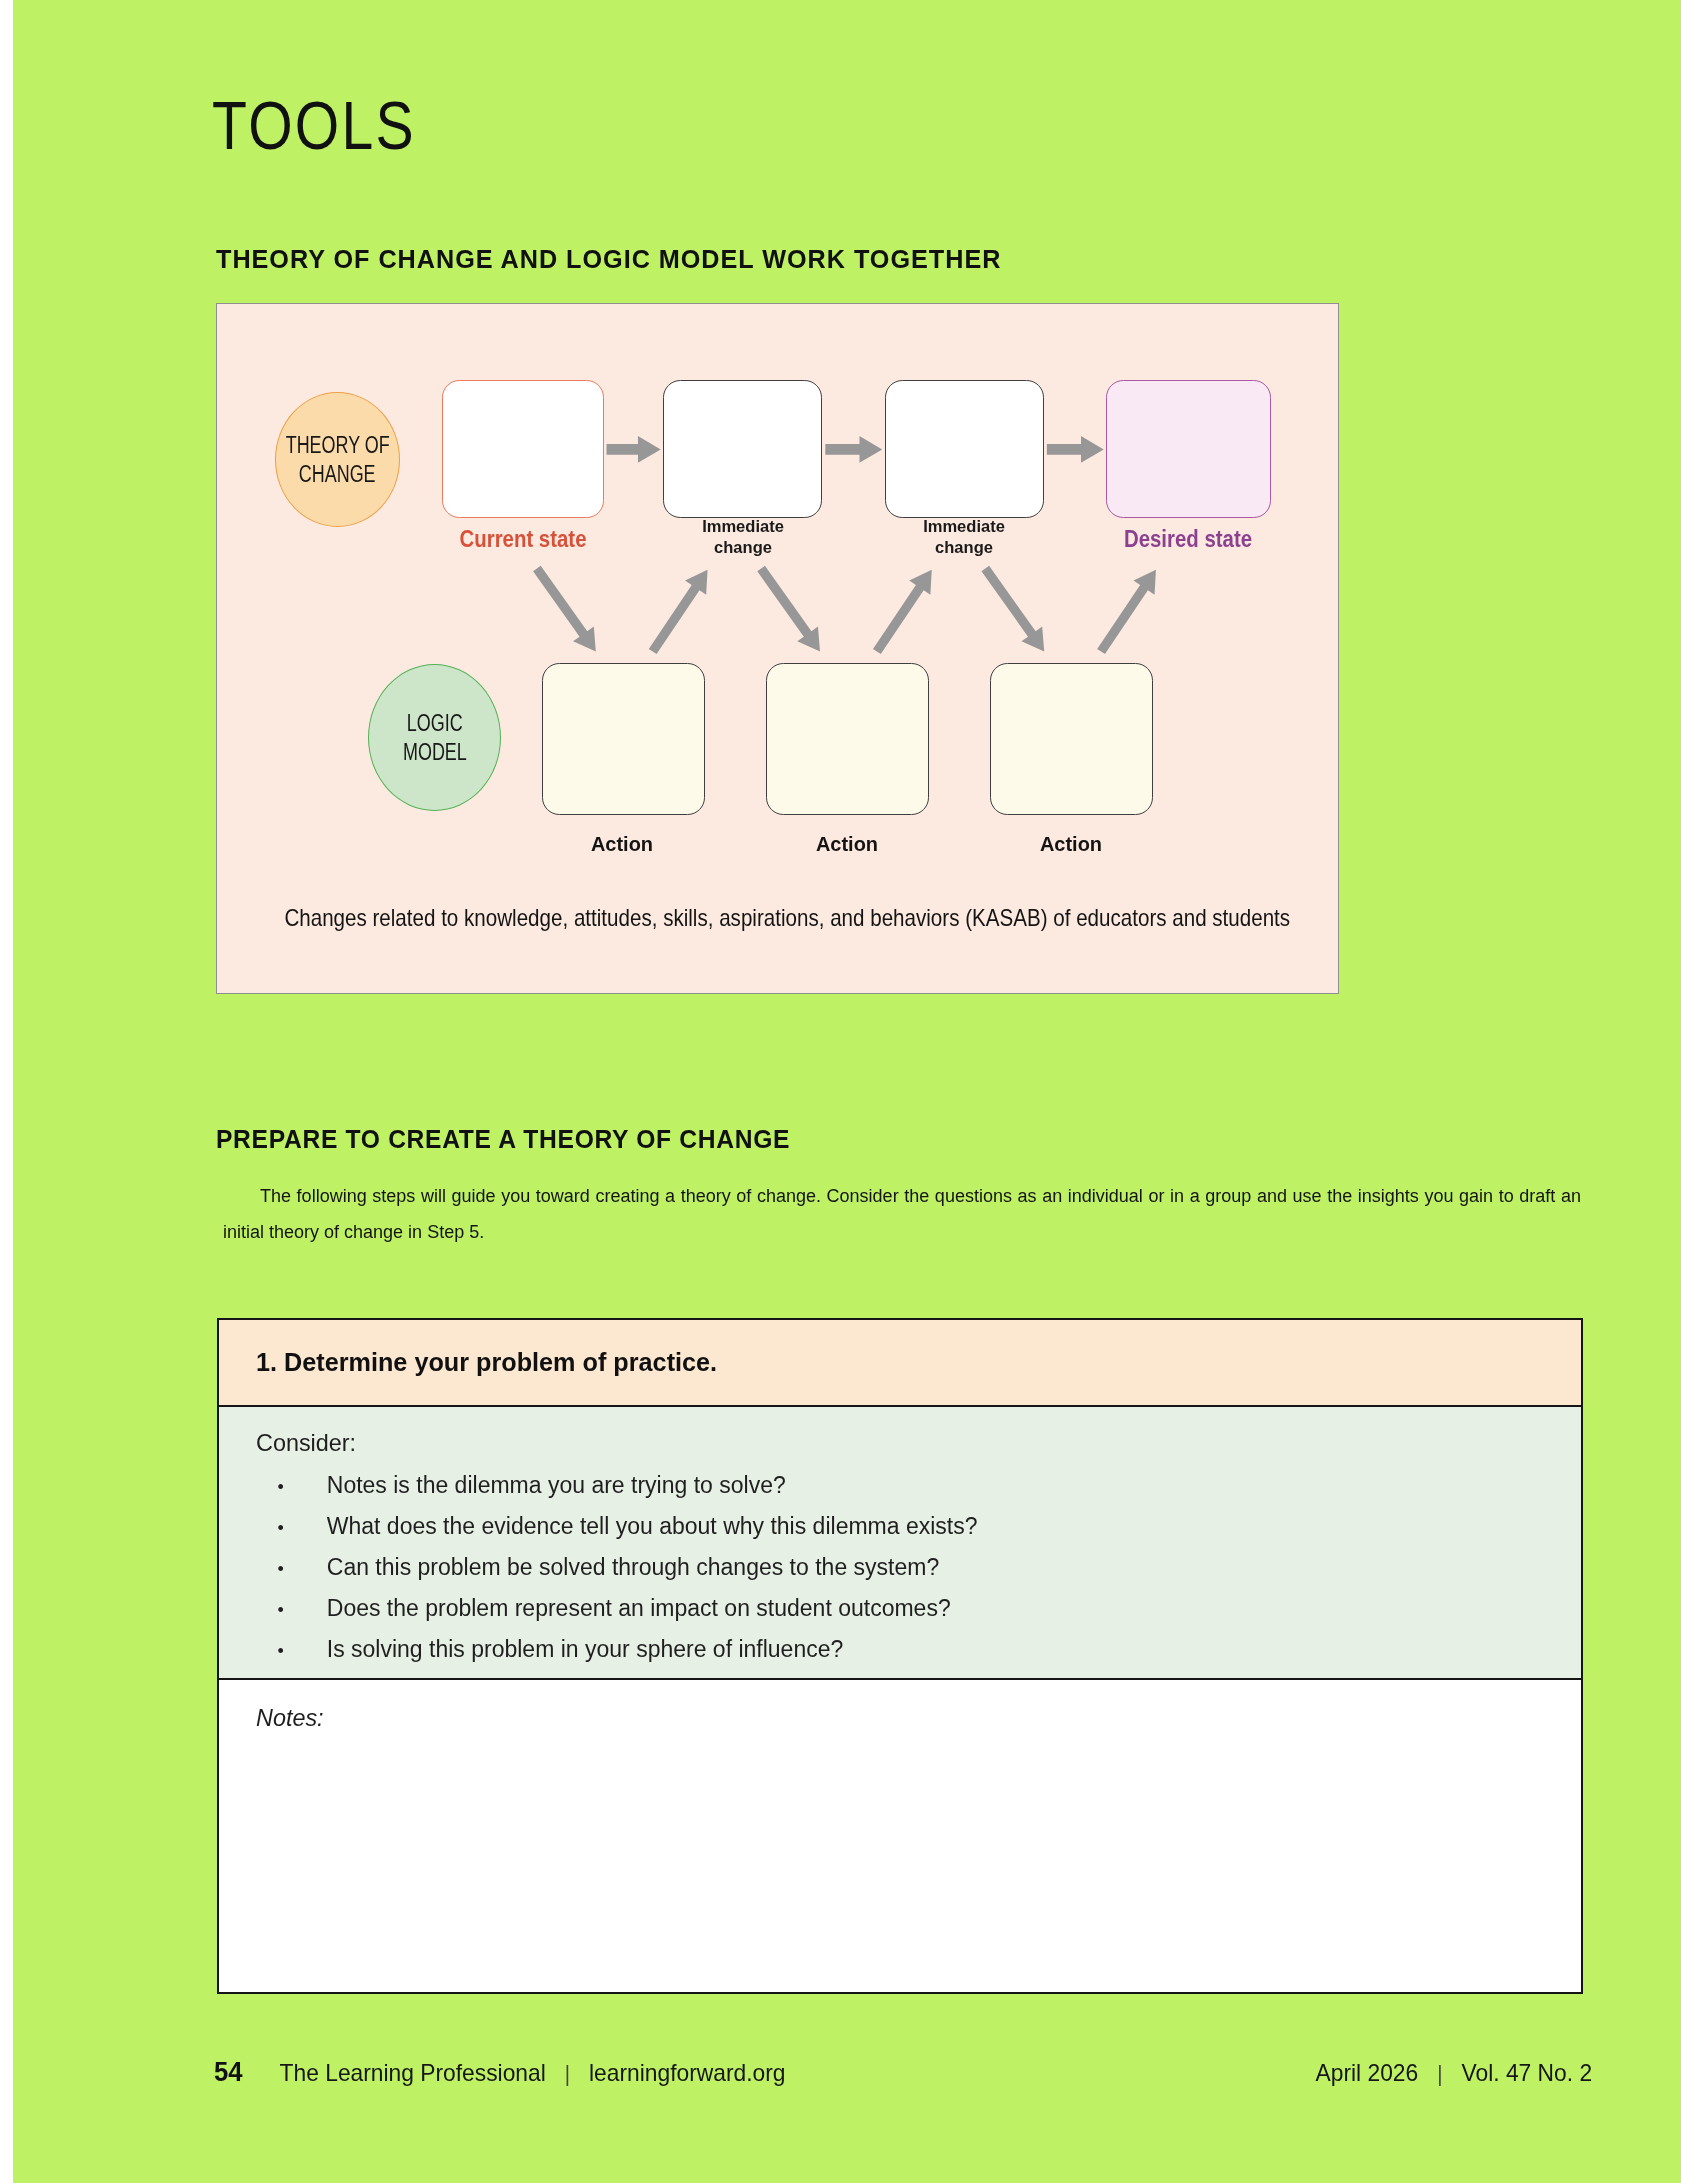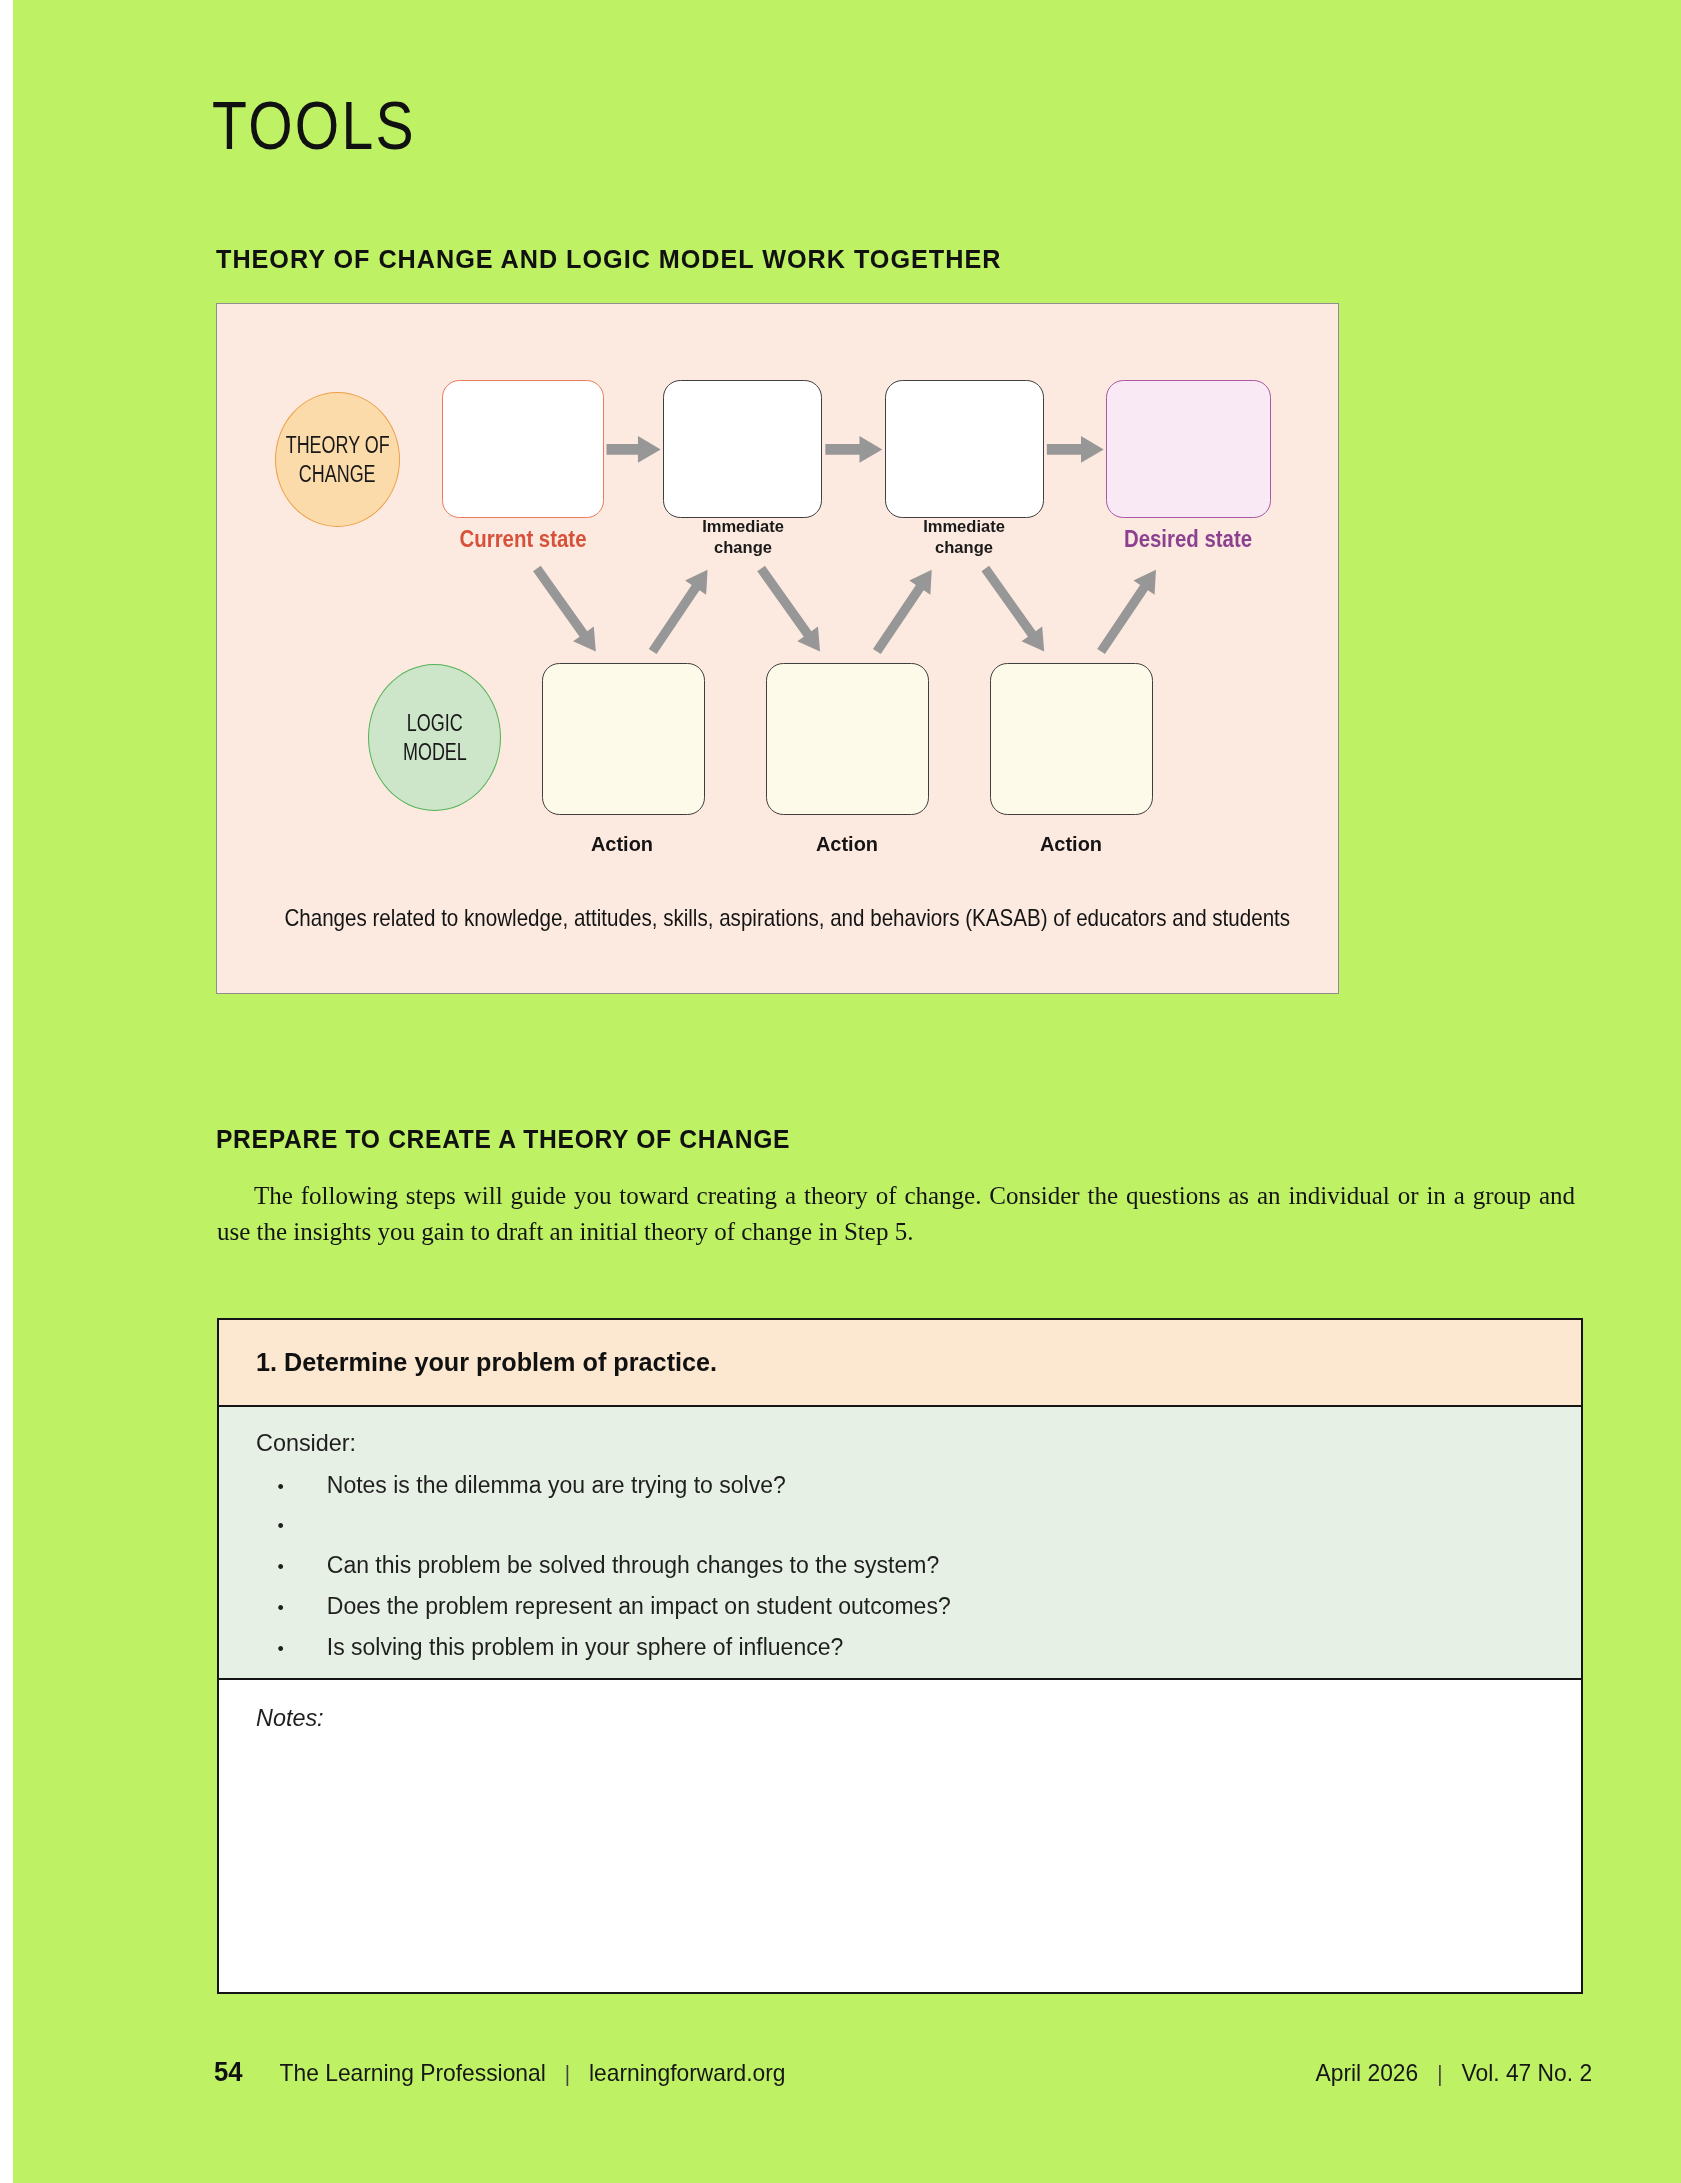--- a/index.html
+++ b/index.html
@@ -40,22 +40,22 @@
   .imm1{left:419px;} .imm2{left:640px;}
   .action-label{position:absolute;top:528px;width:214px;text-align:center;font-weight:700;
         font-size:21px;color:#141414;transform:scaleX(.95);transform-origin:center;}
   .al1{left:298px;} .al2{left:523px;} .al3{left:747px;}
   .kasab{position:absolute;left:0;top:601px;width:1123px;text-align:center;font-size:23.4px;
         font-weight:500;color:#141414;transform:scaleX(.88);transform-origin:center;white-space:nowrap;}
 
   
   .prepare-heading{left:203px;top:1125px;font-size:25.4px;font-weight:700;letter-spacing:0.7px;
         transform:scaleX(.97);transform-origin:left top;color:#111;}
-  .intro{left:204px;top:1178px;width:1358px;font-family:Liberation Serif, serif;
-        font-size:25px;line-height:36px;text-align:justify;text-indent:37px;color:#141414;}
+  .intro{left:210px;top:1178px;width:1358px;font-family:Liberation Sans, sans-serif;
+        font-size:18px;line-height:36px;text-align:justify;text-indent:37px;color:#141414;}
 
   
   .worksheet{left:204px;top:1318px;width:1366px;height:676px;box-sizing:border-box;
         border:2px solid #151515;background:#ffffff;display:flex;flex-direction:column;}
   .ws-header{height:87px;background:#fce8d1;border-bottom:2px solid #151515;
         display:flex;align-items:center;padding-left:37px;box-sizing:border-box;}
   .ws-header span{font-size:26px;font-weight:700;color:#111;transform:scaleX(.97);transform-origin:left center;}
   .ws-consider{height:273px;background:#e7f0e4;border-bottom:2px solid #151515;
         box-sizing:border-box;padding:21.4px 37px 0 37px;}
   .consider-label{font-size:23.4px;line-height:31px;color:#1f1f1f;}
@@ -158,20 +158,21 @@
     </div>
     <div class="ws-consider">
       <div class="consider-label">Consider:</div>
       <ul>
         <li>
           <span class="bullet-dot">•</span>
           <span class="q-text">Notes is the dilemma you are trying to solve?</span>
         </li>
         <li>
           <span class="bullet-dot">•</span>
+          <span class="q-text">What does the evidence tell you about why this dilemma exists?</span>
         </li>
         <li>
           <span class="bullet-dot">•</span>
           <span class="q-text">Can this problem be solved through changes to the system?</span>
         </li>
         <li>
           <span class="bullet-dot">•</span>
           <span class="q-text">Does the problem represent an impact on student outcomes?</span>
         </li>
         <li>

